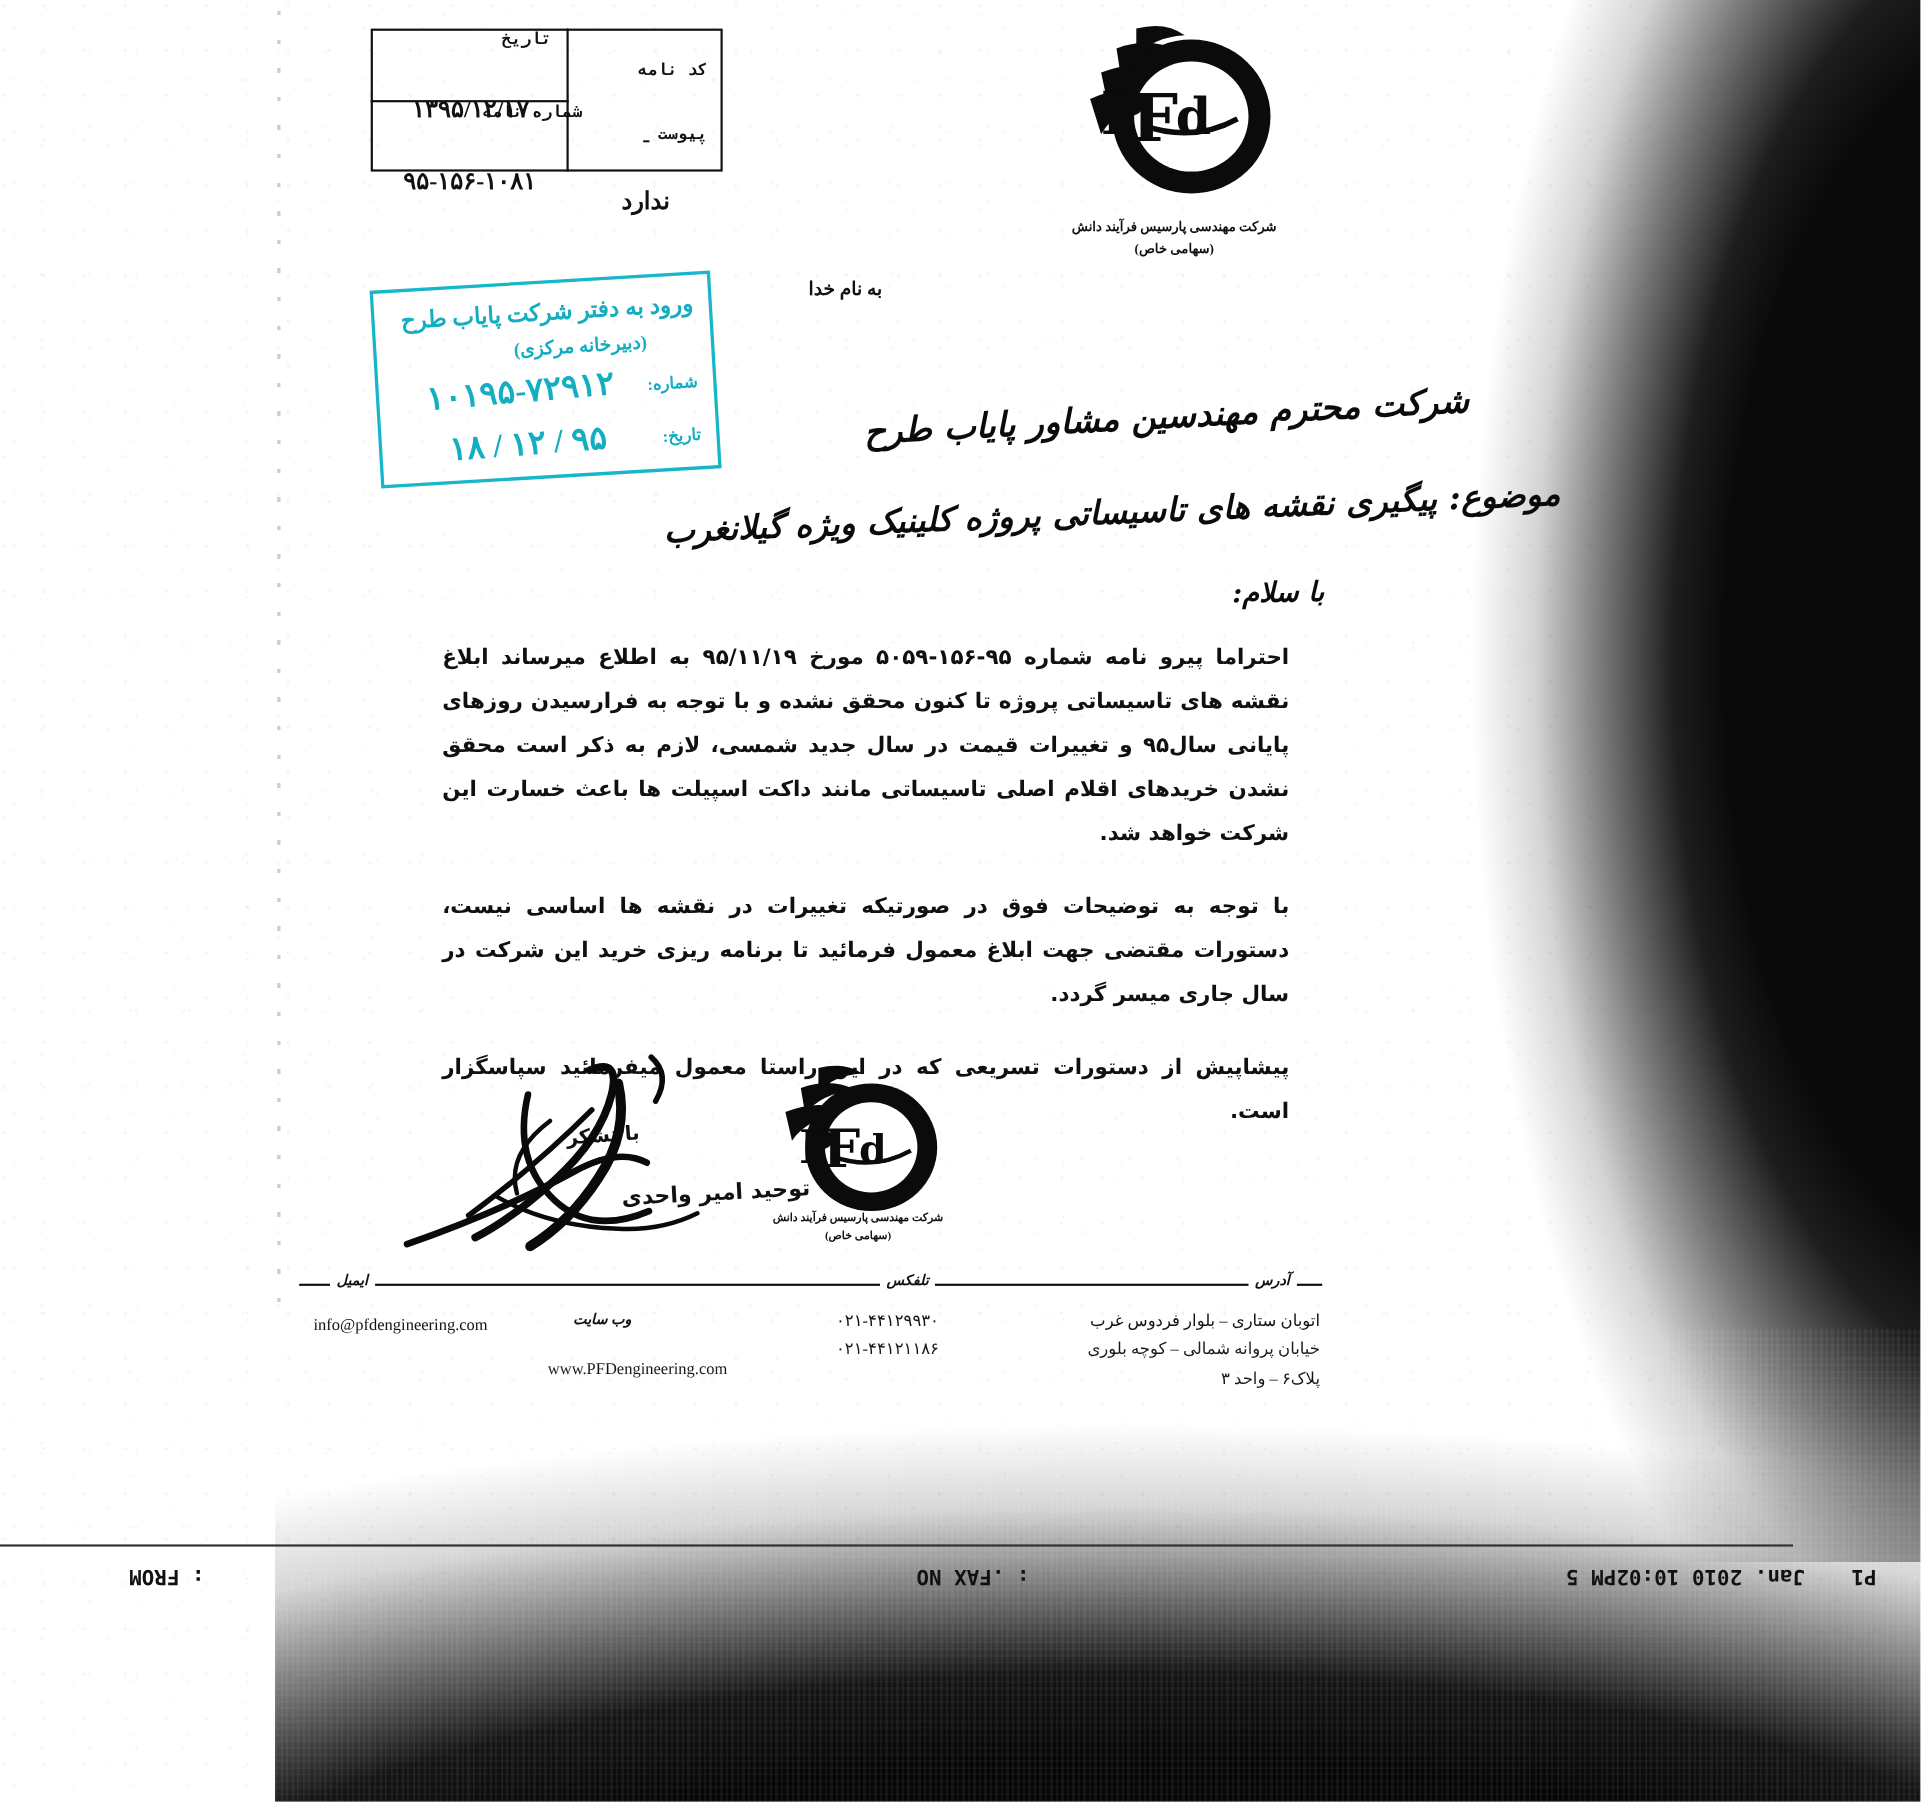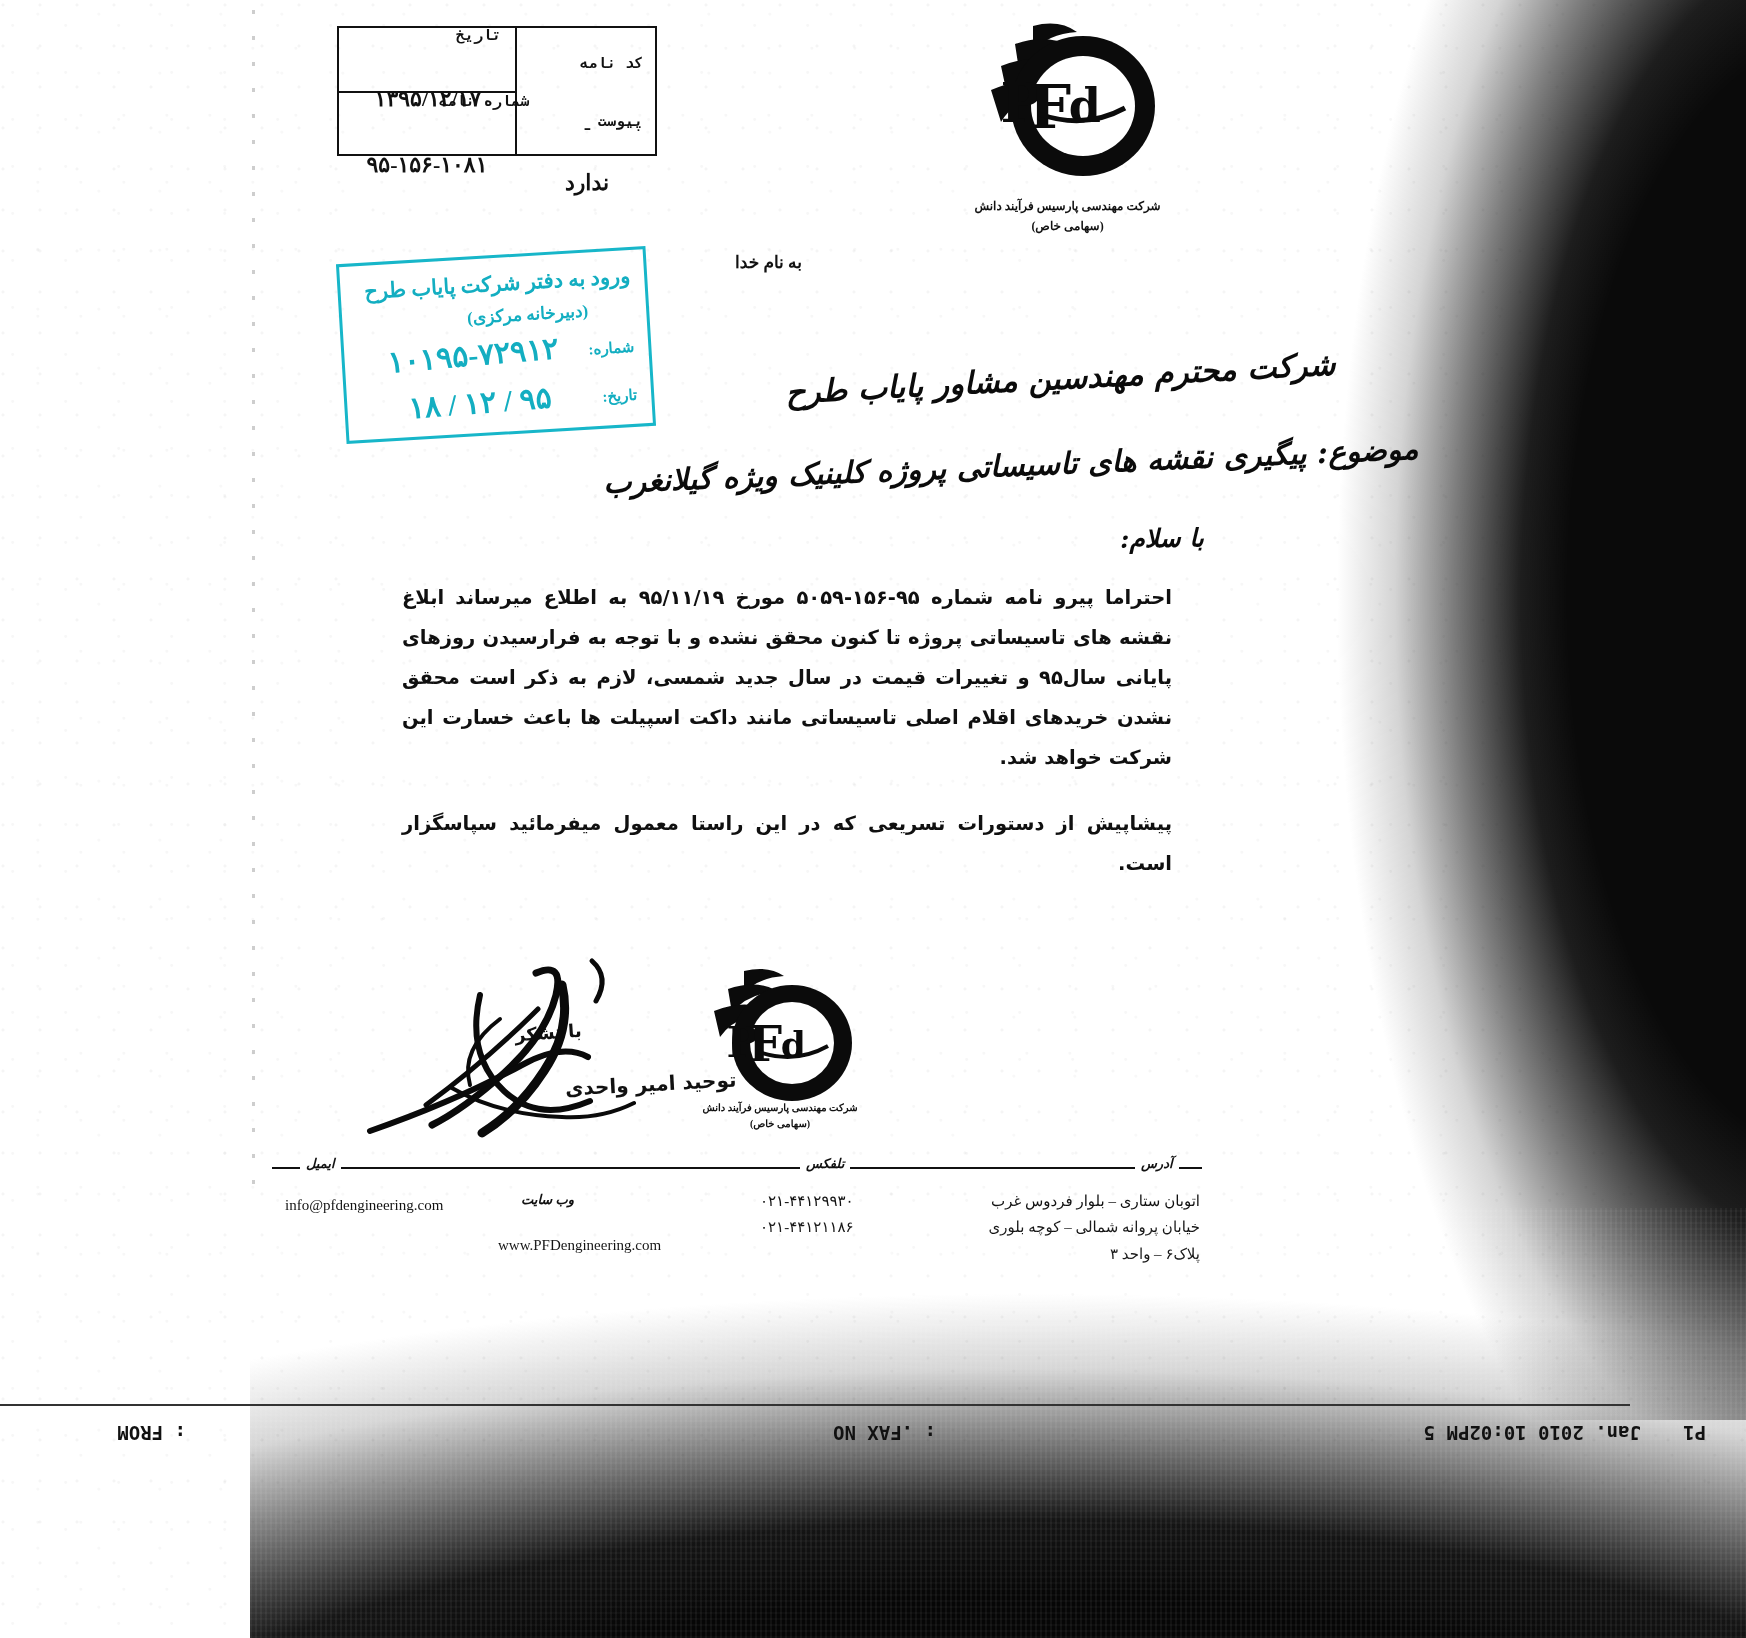--- a/index.html
+++ b/index.html
@@ -154,20 +154,21 @@
     <div class="s-line s4v">۹۵ / ۱۲ / ۱۸</div>
   </div>
 
   <div class="bismillah">به نام خدا</div>
   <div class="hw hw-to">شرکت محترم مهندسین مشاور پایاب طرح</div>
   <div class="hw hw-subject">موضوع: پیگیری نقشه های تاسیساتی پروژه کلینیک ویژه گیلانغرب</div>
   <div class="hw hw-salam">با سلام:</div>
 
   <div class="body-wrap">
     <p class="para">احتراما پیرو نامه شماره ۹۵-۱۵۶-۵۰۵۹ مورخ ۹۵/۱۱/۱۹ به اطلاع میرساند ابلاغ نقشه های تاسیساتی پروژه تا کنون محقق نشده و با توجه به فرارسیدن روزهای پایانی سال۹۵ و تغییرات قیمت در سال جدید شمسی، لازم به ذکر است محقق نشدن خریدهای اقلام اصلی تاسیساتی مانند داکت اسپیلت ها باعث خسارت این شرکت خواهد شد.</p>
+    <p class="para">با توجه به توضیحات فوق در صورتیکه تغییرات در نقشه ها اساسی نیست، دستورات مقتضی جهت ابلاغ معمول فرمائید تا برنامه ریزی خرید این شرکت در سال جاری میسر گردد.</p>
     <p class="para">پیشاپیش از دستورات تسریعی که در این راستا معمول میفرمائید سپاسگزار است.</p>
   </div>
 
   <div class="sig-thanks">با تشکر</div>
   <div class="sig-name">توحید امیر واحدی</div>
 
   <div class="sig-ink">
     <svg width="420" height="200" viewBox="0 0 420 200">
       <g fill="none" stroke="#0a0a0a" stroke-linecap="round">
         <path d="M206 18 q28 -12 20 22 q-10 40 -52 78 q-40 36 -72 52" stroke-width="7"></path>

